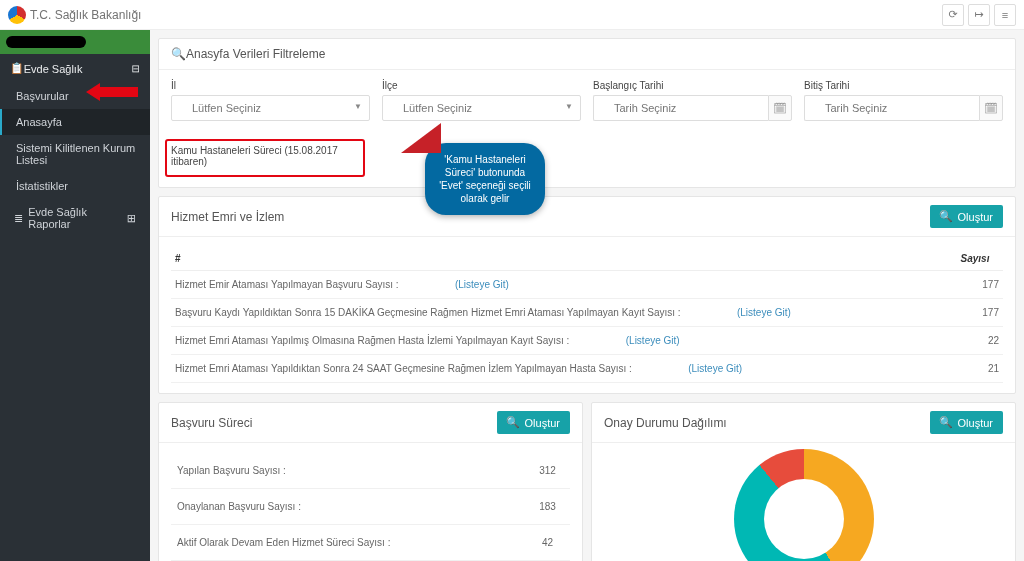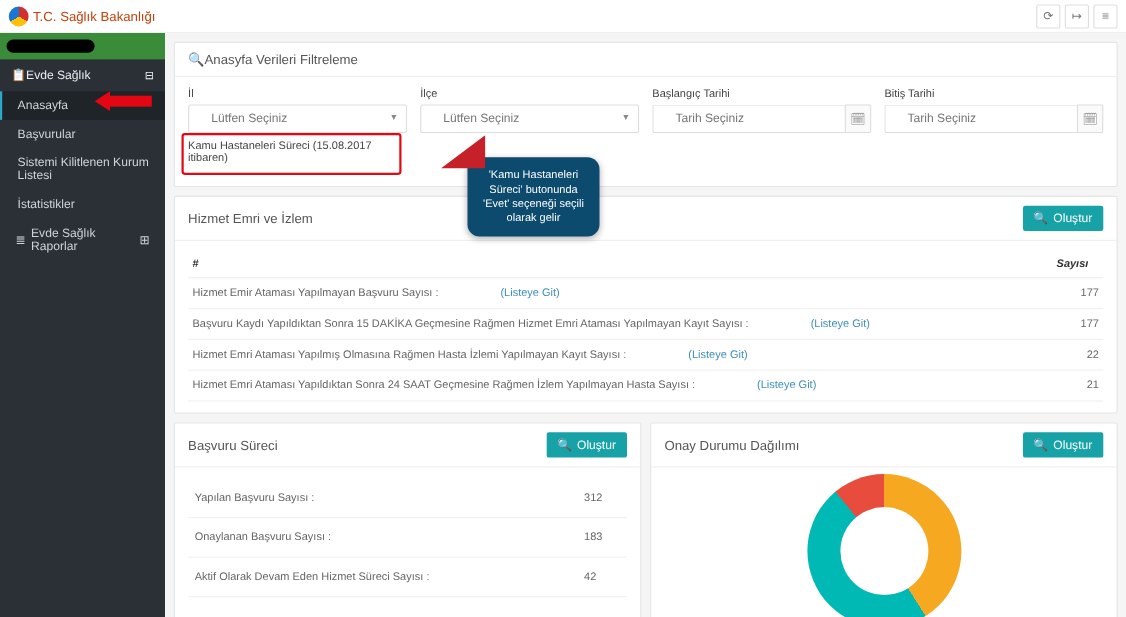--- a/index.html
+++ b/index.html
@@ -1,21 +1,21 @@
 <!DOCTYPE html>
 <html><head>
 <meta charset="utf-8">
 <style>
 * { margin: 0; padding: 0; box-sizing: border-box; }
 body { font-family: Arial, sans-serif; font-size: 11px; background: #fff; color: #555; width: 1024px; height: 561px; overflow: hidden; }
 
 .topbar { height: 30px; background: #fff; display: flex; align-items: center; padding: 0 8px; border-bottom: 1px solid #eee; }
 .topbar .brand { display: flex; align-items: center; gap: 4px; }
 .topbar .logo { width: 18px; height: 18px; border-radius: 50%; background: conic-gradient(#d32f2f 0 33%, #ffc107 33% 66%, #1976d2 66% 100%); }
-.topbar .brand-text { color: #c2410c; font-size: 12px; }
+.topbar .brand-text { color: #737373; font-size: 12px; }
 .topbar .right-icons { margin-left: auto; display: flex; gap: 4px; }
 .topbar .icon-btn { width: 22px; height: 22px; border: 1px solid #ddd; background: #fff; border-radius: 2px; display: flex; align-items: center; justify-content: center; cursor: pointer; font-size: 11px; color: #777; }
 
 .container { display: flex; height: calc(100% - 30px); }
 
 .sidebar { width: 150px; background: #2a3036; color: #cfd3d8; display: flex; flex-direction: column; }
 .sidebar .user-row { height: 24px; background: #3a8c3a; display: flex; align-items: center; padding: 0 6px; }
 .sidebar .user-block { width: 80px; height: 12px; background: #000; border-radius: 6px; }
 .sidebar .section-title { display: flex; align-items: center; padding: 8px 10px; font-size: 11px; color: #eaecee; }
 .sidebar .section-title .collapse-icon { margin-left: auto; font-size: 10px; }
@@ -36,37 +36,37 @@
 .filter-col label { display: block; font-weight: normal; font-size: 10px; margin-bottom: 4px; color: #444; }
 .filter-col.highlight { border: 2px solid #e30613; border-radius: 3px; padding: 4px; margin-left: -6px; }
 .select, .input { width: 100%; height: 26px; border: 1px solid #ddd; border-radius: 2px; padding: 0 20px; font-size: 11px; color: #777; background: #fff; appearance: none; }
 .select-wrap { position: relative; }
 .select-wrap::after { content: "▼"; position: absolute; right: 8px; top: 7px; font-size: 8px; color: #888; pointer-events: none; }
 .date-wrap { display: flex; }
 .date-wrap .input { border-radius: 2px 0 0 2px; border-right: none; }
 .date-wrap .cal-btn { width: 28px; height: 26px; border: 1px solid #ddd; background: #fafafa; display: flex; align-items: center; justify-content: center; font-size: 11px; color: #888; border-radius: 0 2px 2px 0; }
 
 .callout { position: absolute; left: 425px; top: 143px; z-index: 50; }
-.callout-bubble { background: #0c4a6e; color: #fff; font-size: 10px; text-align: center; padding: 10px 14px; border-radius: 11px; box-shadow: 0 2px 6px rgba(0,0,0,.3); width: 120px; line-height: 1.3; }
+.callout-bubble { background: #0369a1; color: #fff; font-size: 10px; text-align: center; padding: 10px 14px; border-radius: 21px; box-shadow: 0 2px 6px rgba(0,0,0,.3); width: 120px; line-height: 1.3; }
 .callout-tail { position: absolute; left: -24px; top: -20px; width: 0; height: 0; border-bottom: 30px solid #c62128; border-left: 40px solid transparent; }
 
 .stats-panel .panel-header { justify-content: space-between; }
 .olustur-btn { background: #17a2a8; color: #fff; border: none; padding: 5px 10px; font-size: 11px; border-radius: 2px; cursor: pointer; display: flex; align-items: center; gap: 4px; }
 table.stats { width: 100%; border-collapse: collapse; }
 table.stats th { text-align: left; padding: 6px 4px; border-bottom: 1px solid #eee; font-size: 10px; font-weight: bold; color: #333; }
 table.stats th:last-child { text-align: left; font-style: italic; }
 table.stats td { padding: 8px 4px; border-bottom: 1px solid #f0f0f0; font-size: 10px; color: #666; }
 table.stats td:last-child { text-align: right; }
 .link { color: #3c8dbc; cursor: pointer; margin-left: 48px; }
 
 .bottom-row { display: flex; gap: 8px; }
 .bottom-row .panel { flex: 1; }
 .basvuru-table { width: 100%; border-collapse: collapse; }
 .basvuru-table td { padding: 12px 6px; border-bottom: 1px solid #f0f0f0; font-size: 10px; color: #666; }
-.basvuru-table td:last-child { text-align: left; }
+.basvuru-table td:last-child { text-align: center; }
 
 .chart-area { display: flex; flex-direction: column; align-items: center; padding: 6px 0; }
 .donut { width: 140px; height: 140px; border-radius: 50%; position: relative; }
 .donut::after { content: ""; position: absolute; left: 30px; top: 30px; width: 80px; height: 80px; background: #fff; border-radius: 50%; }
 </style>
 </head>
 <body>
 
 <div class="topbar">
   <div class="brand">
@@ -83,22 +83,22 @@
 <div class="container">
   <div class="sidebar">
     <div class="user-row">
         <div class="user-block"></div>
       </div>
     <div class="section-title">
       <span>📋 </span>
       <span>Evde Sağlık</span>
       <span class="collapse-icon">⊟</span>
     </div>
+    <div class="nav-item"><span>Başvurular</span></div>
     <div class="nav-item active"><span>Anasayfa</span></div>
-    <div class="nav-item"><span>Başvurular</span></div>
     <div class="nav-item"><span>Sistemi Kilitlenen Kurum Listesi</span></div>
     <div class="nav-item"><span>İstatistikler</span></div>
     <div class="nav-sub">
         <span>≣</span>
         <span>Evde Sağlık Raporlar</span>
         <span style="margin-left:auto">⊞</span>
       </div>
   </div>
 
   <div class="arrow-shape">
@@ -131,21 +131,21 @@
             </div>
           </div>
           <div class="filter-col">
             <label>Bitiş Tarihi</label>
             <div class="date-wrap">
               <input class="input" placeholder="Tarih Seçiniz" style="">
               <div class="cal-btn">🗓</div>
             </div>
           </div>
         </div>
-        <div class="filter-row" style="margin-top:0">
+        <div class="filter-row" style="margin-top:18px">
           <div class="filter-col highlight" style="flex:0 0 200px">
             <label>Kamu Hastaneleri Süreci (15.08.2017 itibaren)</label>
           </div>
         </div>
       </div>
     </div>
 
     <div class="callout">
       <div class="callout-tail"></div>
       <div class="callout-bubble">'Kamu Hastaneleri Süreci' butonunda 'Evet' seçeneği seçili olarak gelir</div>

